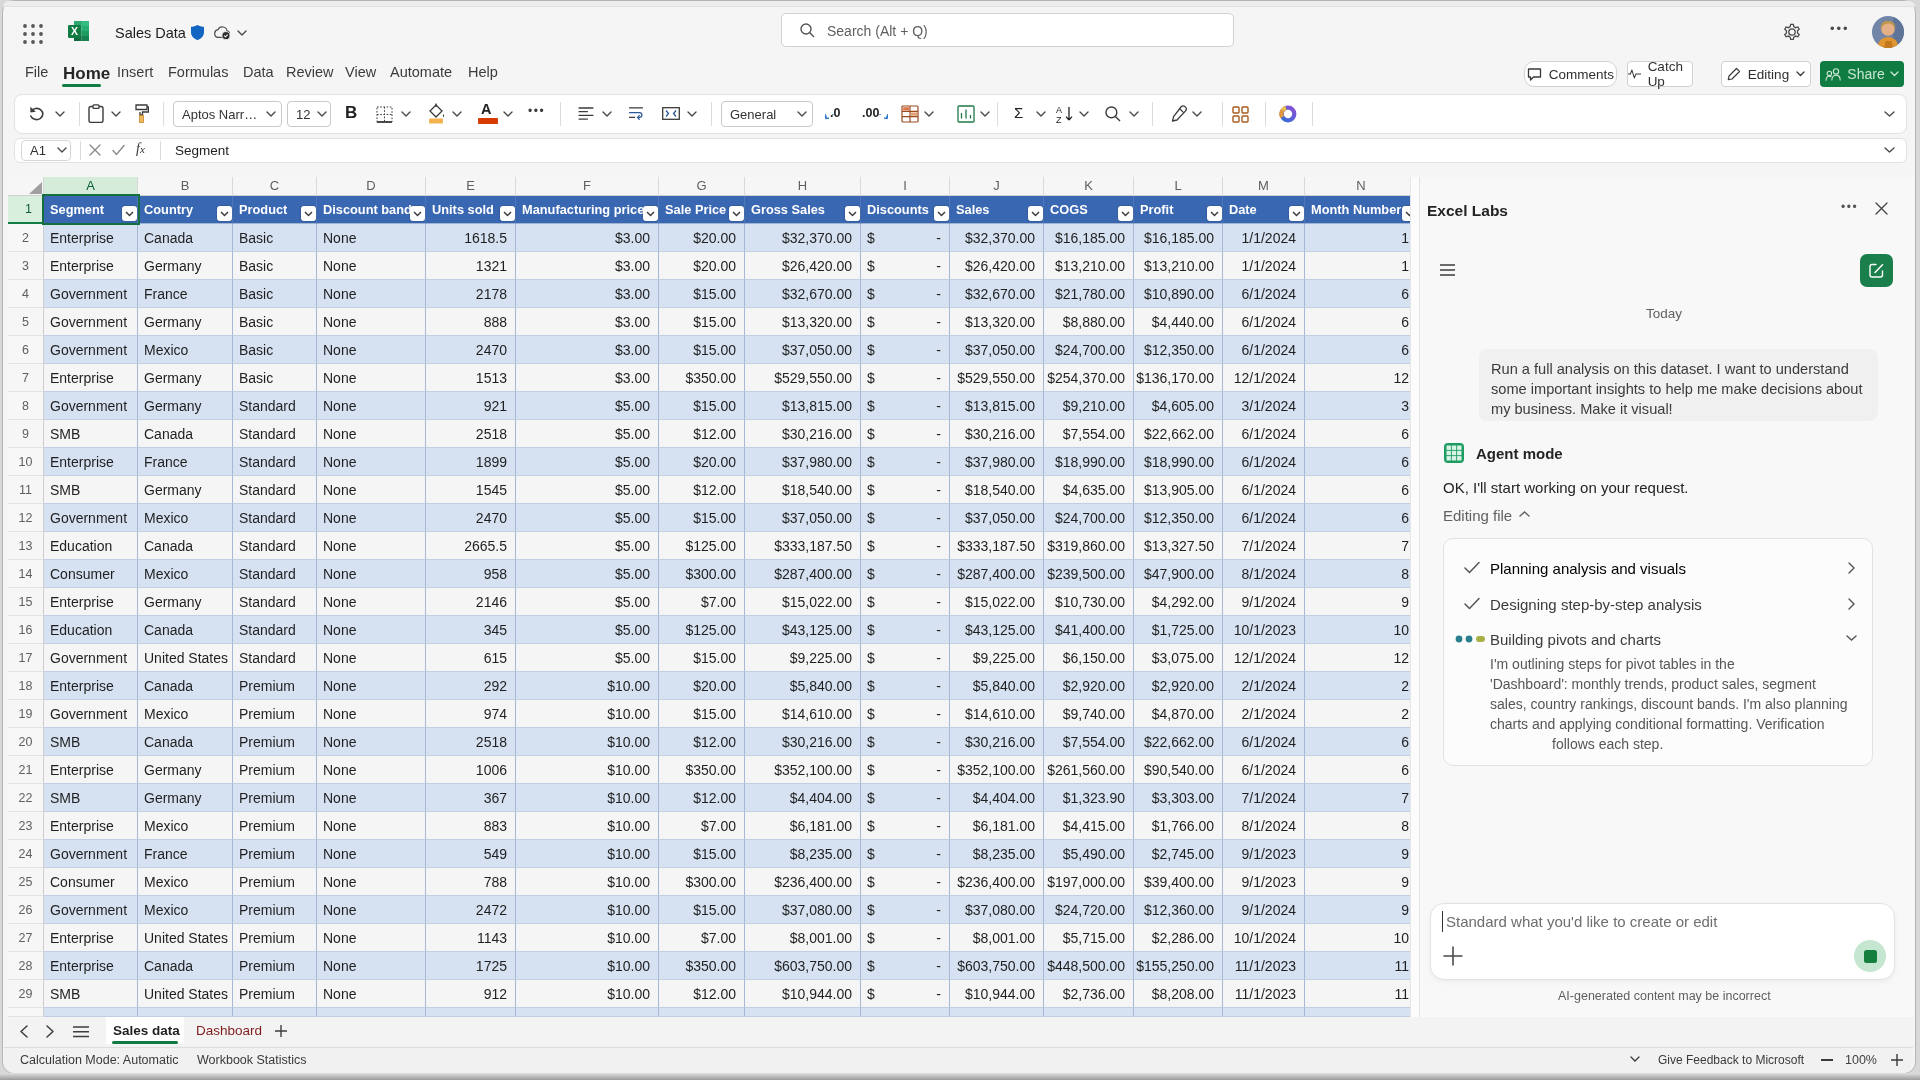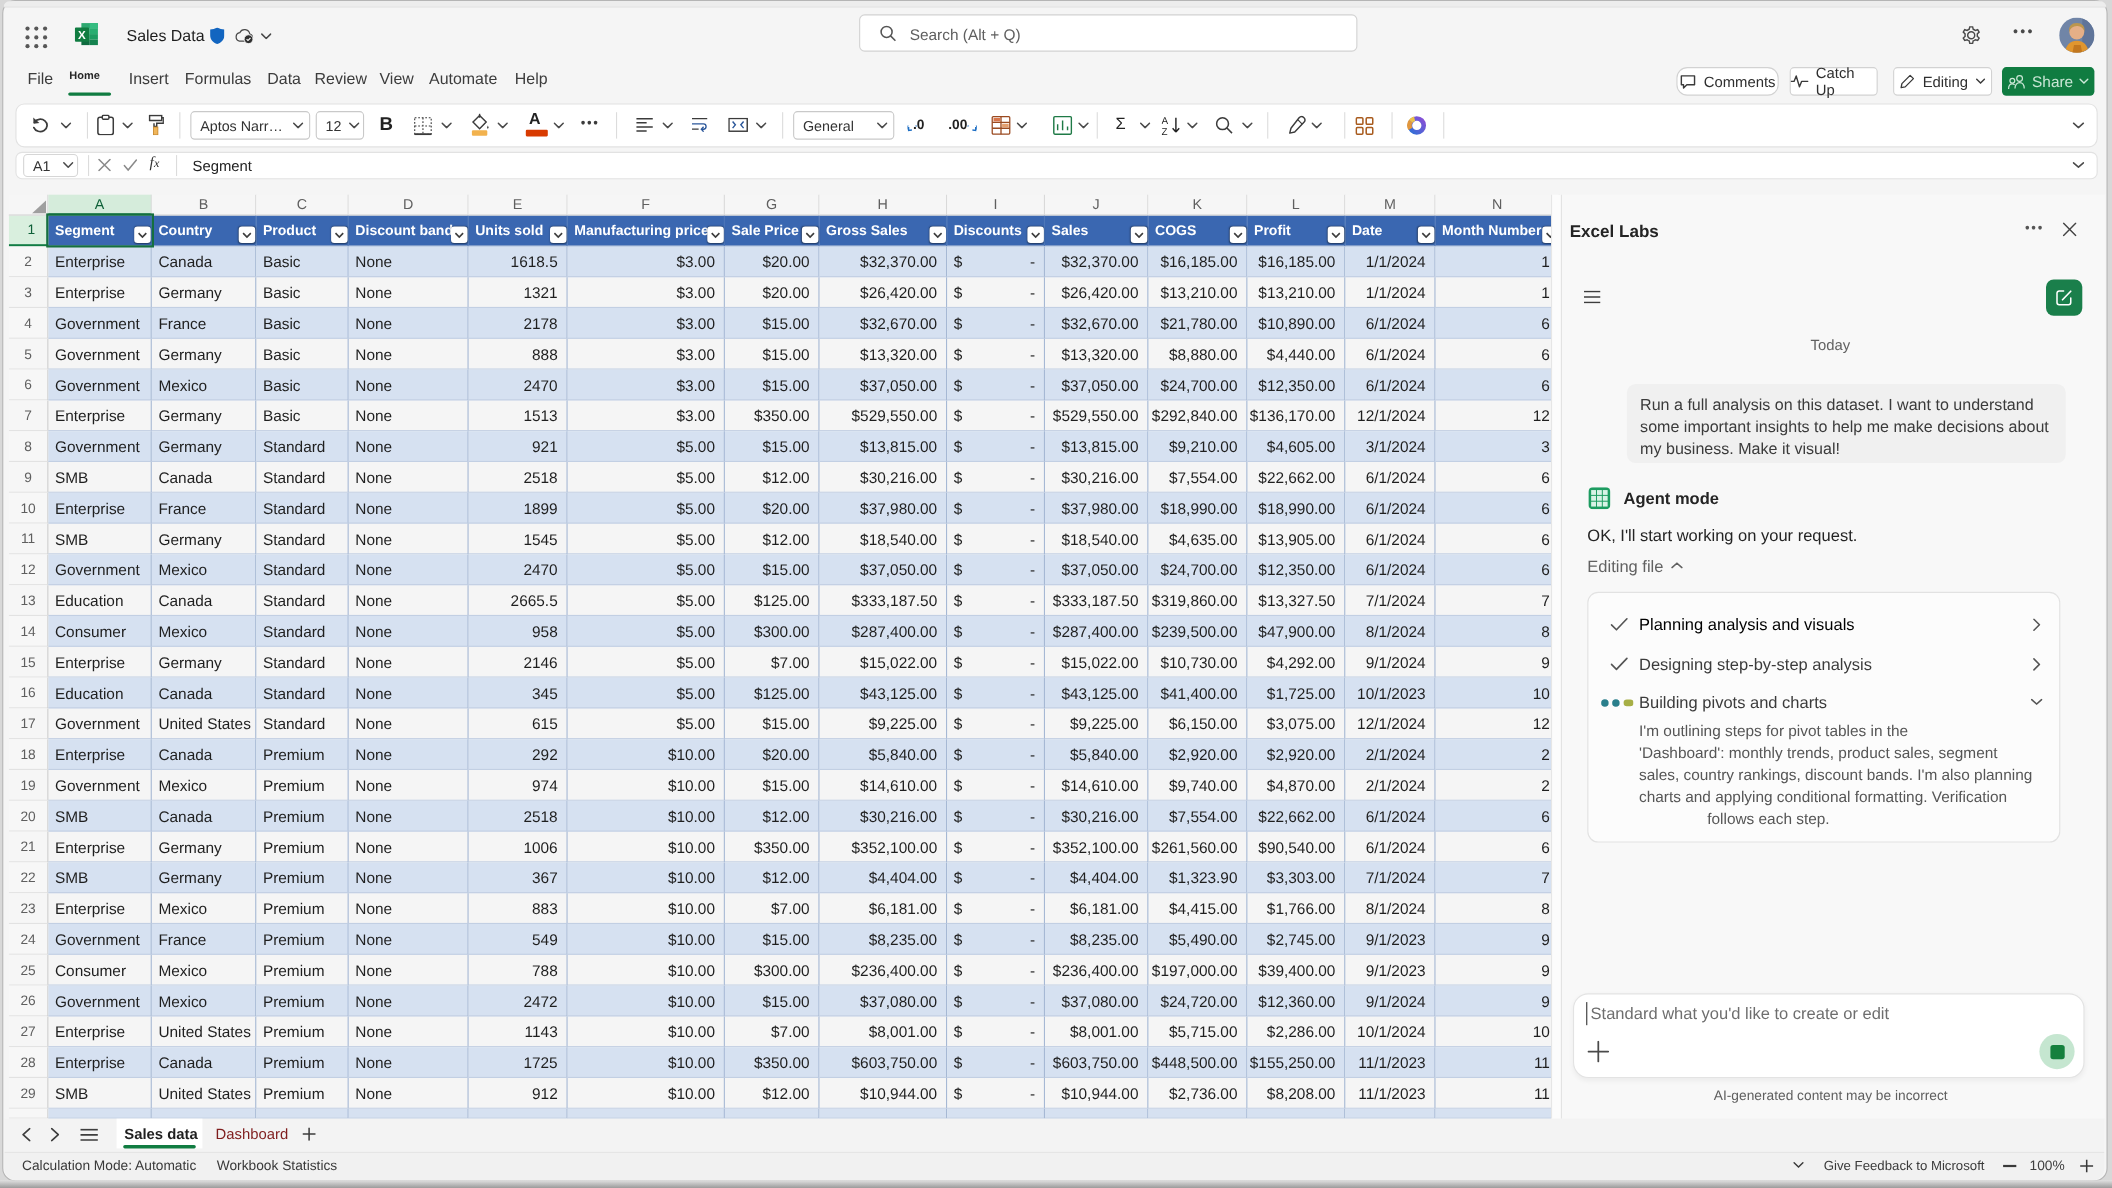--- a/index.html
+++ b/index.html
@@ -84,33 +84,33 @@
 <g clip-path="url(#av)">
       <rect width="32" height="32" fill="#7085a7"></rect>
 <rect x="21" y="0" width="11" height="32" fill="#5f7499"></rect>
 <path d="M5 32 Q7 21 16 21 Q25 21 27 32 Z" fill="#e0962f"></path>
 <path d="M12 32 L13.5 25 L19.5 25 L21 32 Z" fill="#c2771f"></path>
 <circle cx="16" cy="13" r="6.8" fill="#e5af87"></circle>
 <path d="M8.8 13.5 Q8 4.8 16 4.8 Q24 4.8 23.2 13.5 Q21.5 7.2 16 7.6 Q10.5 8 8.8 13.5 Z" fill="#bb964e"></path>
 </g>
   </svg>
 <div class="abs" style="left:25px;top:64px;font-size:14.5px;color:#3c3c3c;font-weight:normal;white-space:nowrap;">File</div>
-<div class="abs" style="left:63px;top:64px;font-size:10px;color:#262626;font-weight:bold;white-space:nowrap;">Home</div>
+<div class="abs" style="left:63px;top:64px;font-size:17px;color:#262626;font-weight:bold;white-space:nowrap;">Home</div>
 <div class="abs" style="left:117px;top:64px;font-size:14.5px;color:#3c3c3c;font-weight:normal;white-space:nowrap;">Insert</div>
 <div class="abs" style="left:168px;top:64px;font-size:14.5px;color:#3c3c3c;font-weight:normal;white-space:nowrap;">Formulas</div>
 <div class="abs" style="left:243px;top:64px;font-size:14.5px;color:#3c3c3c;font-weight:normal;white-space:nowrap;">Data</div>
 <div class="abs" style="left:286px;top:64px;font-size:14.5px;color:#3c3c3c;font-weight:normal;white-space:nowrap;">Review</div>
 <div class="abs" style="left:345px;top:64px;font-size:14.5px;color:#3c3c3c;font-weight:normal;white-space:nowrap;">View</div>
 <div class="abs" style="left:390px;top:64px;font-size:14.5px;color:#3c3c3c;font-weight:normal;white-space:nowrap;">Automate</div>
 <div class="abs" style="left:468px;top:64px;font-size:14.5px;color:#3c3c3c;font-weight:normal;white-space:nowrap;">Help</div>
 <div class="abs" style="left:62px;top:84px;width:39px;height:3px;background:#107c41;border-radius:2px;"></div>
 <div class="abs btn" style="left:1524px;top:61px;width:93px;height:26px;border-radius:10px;"><svg width="15" height="15" viewBox="0 0 15 15">
       <path d="M1.5 2 h12 v8 h-7 l-3 3 v-3 h-2 z" fill="none" stroke="#3a3a3a" stroke-width="1.3" stroke-linejoin="round"></path>
     </svg>Comments</div>
-<div class="abs btn" style="left:1627px;top:61px;width:80px;height:26px;"><svg width="16" height="12" viewBox="0 0 16 12">
+<div class="abs btn" style="left:1627px;top:61px;width:66px;height:26px;"><svg width="16" height="12" viewBox="0 0 16 12">
       <path d="M0 6 h3 l2 -5 l3 10 l2 -5 h6" fill="none" stroke="#3a3a3a" stroke-width="1.3" stroke-linejoin="round" stroke-linecap="round"></path>
     </svg>Catch Up</div>
 <div class="abs btn" style="left:1721px;top:61px;width:90px;height:26px;"><svg width="14" height="14" viewBox="0 0 14 14">
       <path d="M9.5 1.5 l3 3 L5 12 l-3.7 .7 L2 9 Z" fill="none" stroke="#3a3a3a" stroke-width="1.2" stroke-linejoin="round"></path>
     </svg>Editing<svg width="9" height="6" viewBox="0 0 9 6">
       <path d="M1 1 L4.5 4.5 L8 1" stroke="#3a3a3a" stroke-width="1.3" fill="none" stroke-linecap="round"></path>
     </svg></div>
 <div class="abs btn" style="left:1820px;top:61px;width:84px;height:26px;background:#107c41;border:none;color:#c9e6d5;font-weight:normal;gap:5px;font-size:14px;"><svg width="17" height="13" viewBox="0 0 17 13">
       <g fill="none" stroke="#cde8d8" stroke-width="1.1">
         <circle cx="11" cy="3.4" r="2.6"></circle>
@@ -481,21 +481,21 @@
           <td class="tr">$3.00</td>
           <td class="tr">$350.00</td>
           <td class="tr">$529,550.00</td>
 <td>
             <div style="display:flex;justify-content:space-between;padding:0 8px 0 6px;">
               <span>$</span>
               <span>-</span>
             </div>
           </td>
 <td class="tr">$529,550.00</td>
-          <td class="tr">$292,840.00</td>
+          <td class="tr">$254,370.00</td>
           <td class="tr">$136,170.00</td>
           <td class="tr">12/1/2024</td>
           <td class="tr">12</td>
         </tr>
 <tr class="dr band">
           <td class="gut">8</td>
 <td class="tl">Government</td>
           <td class="tl">Germany</td>
           <td class="tl">Standard</td>
           <td class="tl">None</td>

